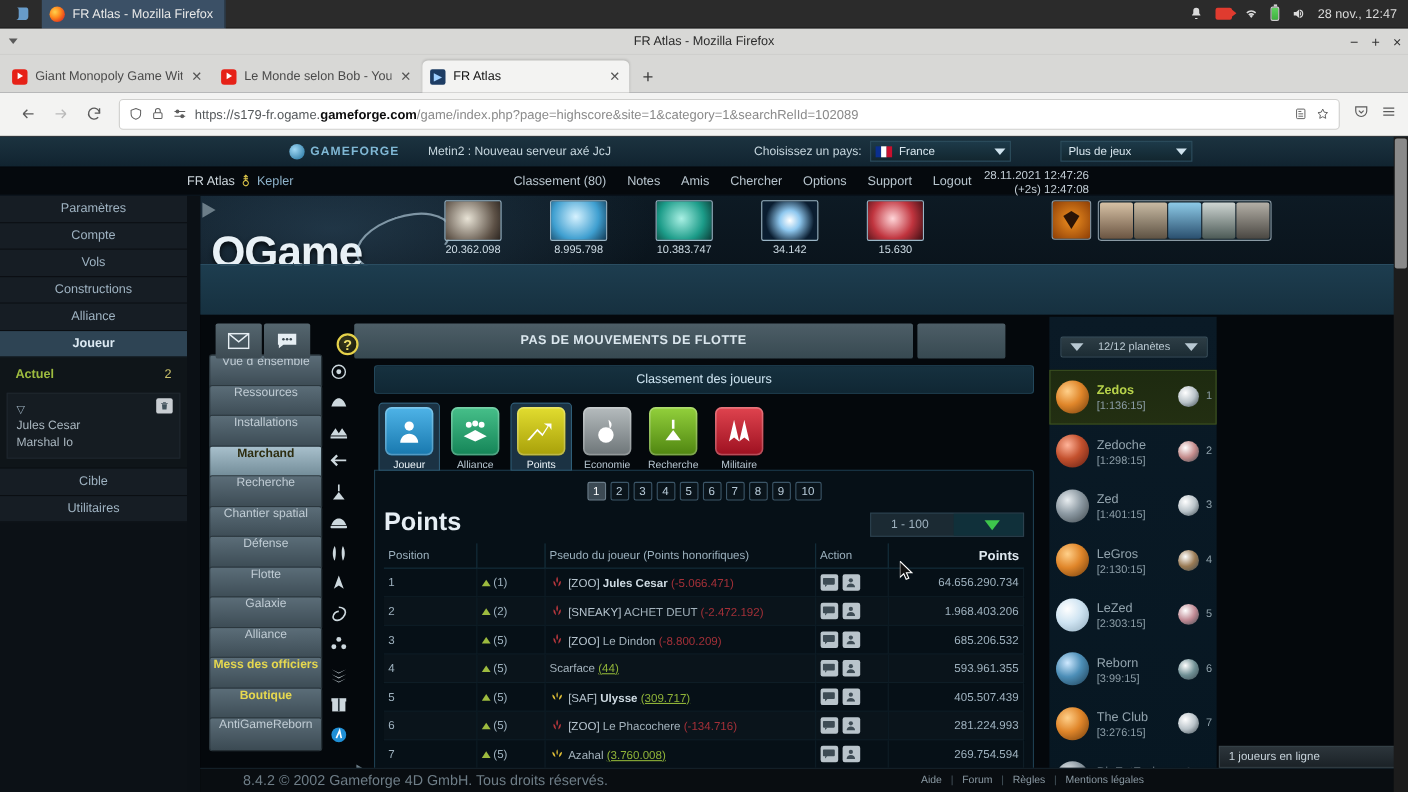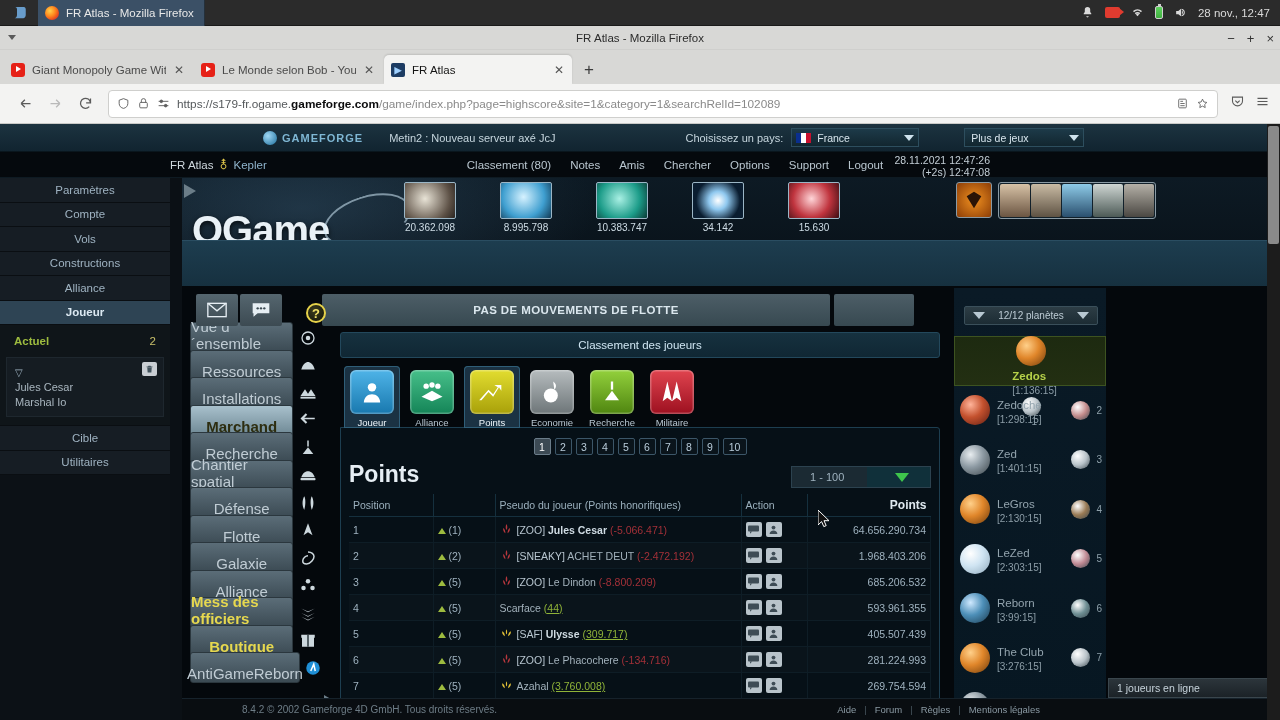--- a/index.html
+++ b/index.html
@@ -460,21 +460,20 @@
   .pl-selector i.l { left: 8px; }
   .pl-selector i.r { right: 8px; }
   .planet-list { position: absolute; left: 772px; top: 158px; width: 152px; }
   .p-row {
     height: 49.5px; display: flex; align-items: center; padding: 0 4px 0 6px;
     position: relative;
   }
   .p-row.sel {
     background: linear-gradient(#1d2a10, #232f12);
     box-shadow: inset 0 0 0 1px #3d5320;
-    flex-direction: column;
   }
   .p-globe { width: 30px; height: 30px; border-radius: 50%; flex: none; }
   .p-text { margin-left: 7px; flex: 1; }
   .p-name { font-size: 11.5px; color: #93a4ae; line-height: 14px; }
   .p-row.sel .p-name { color: #b7d24a; font-weight: bold; }
   .p-coord { font-size: 10px; color: #8d9ea8; line-height: 13px; }
   .p-moon { width: 19px; height: 19px; border-radius: 50%; flex: none; }
   .p-idx { width: 12px; text-align: right; font-size: 10px; color: #8ea0aa; }
 
   
@@ -485,21 +484,21 @@
     position: absolute; right: 1px; top: 2px; width: 11px; height: 118px;
     background: #8a8a8a; border-radius: 2px;
   }
 
   
   .foot {
     position: absolute; left: 182px; bottom: 0; width: 1098px; height: 22px;
     background: #090d11; border-top: 1px solid #16222b;
     display: flex; align-items: center;
   }
-  .foot-left { margin-left: 60px; color: #6e7d87; font-size: 10px; }
+  .foot-left { margin-left: 39px; color: #6e7d87; font-size: 13px; }
   .foot-right {
     margin-left: auto; margin-right: 240px; display: flex; gap: 8px;
     color: #8b9aa4; font-size: 9.5px;
   }
   .foot-right span.sep { color: #47565f; }
 
   .online-box {
     position: absolute; right: 0; bottom: 22px; width: 172px; height: 20px;
     background: linear-gradient(#2c353b, #1b2227); border: 1px solid #3a464d;
     display: flex; align-items: center; padding-left: 8px;
@@ -515,22 +514,22 @@
   .remb .t { color: #e6dc52; font-size: 15px; font-weight: bold; line-height: 17px; }
   .remb .s { color: #d6dbc2; font-size: 9.5px; }
 
   
   .gmenu { position: absolute; left: 8px; top: 146px; width: 128px; }
   .gmenu-row { display: flex; align-items: center; height: 27.5px; }
   .gm-btn {
     width: 110px; height: 31px; border-radius: 3px;
     background: linear-gradient(#5b6d78, #3b4a53);
     border: 1px solid #2b373e;
-    display: flex; align-items: flex-end; justify-content: center;
-    color: #c0ccd4; font-size: 15px;
+    display: flex; align-items: flex-start; justify-content: center;
+    color: #c0ccd4; font-size: 11px;
   }
   .gm-btn.hl { background: linear-gradient(#a8c0cc, #6e8894); color: #2e2f12; }
   .gm-btn.hl span { color: #2d2d10; font-weight: bold; }
   .gm-btn.gold { color: #e6d84f; font-weight: bold; }
   .gm-ico {
     width: 22px; height: 22px; margin-left: 4px;
     display: flex; align-items: center; justify-content: center;
     color: #cdd8de;
   }
   .gm-ico svg { width: 18px; height: 18px; fill: currentColor; }

